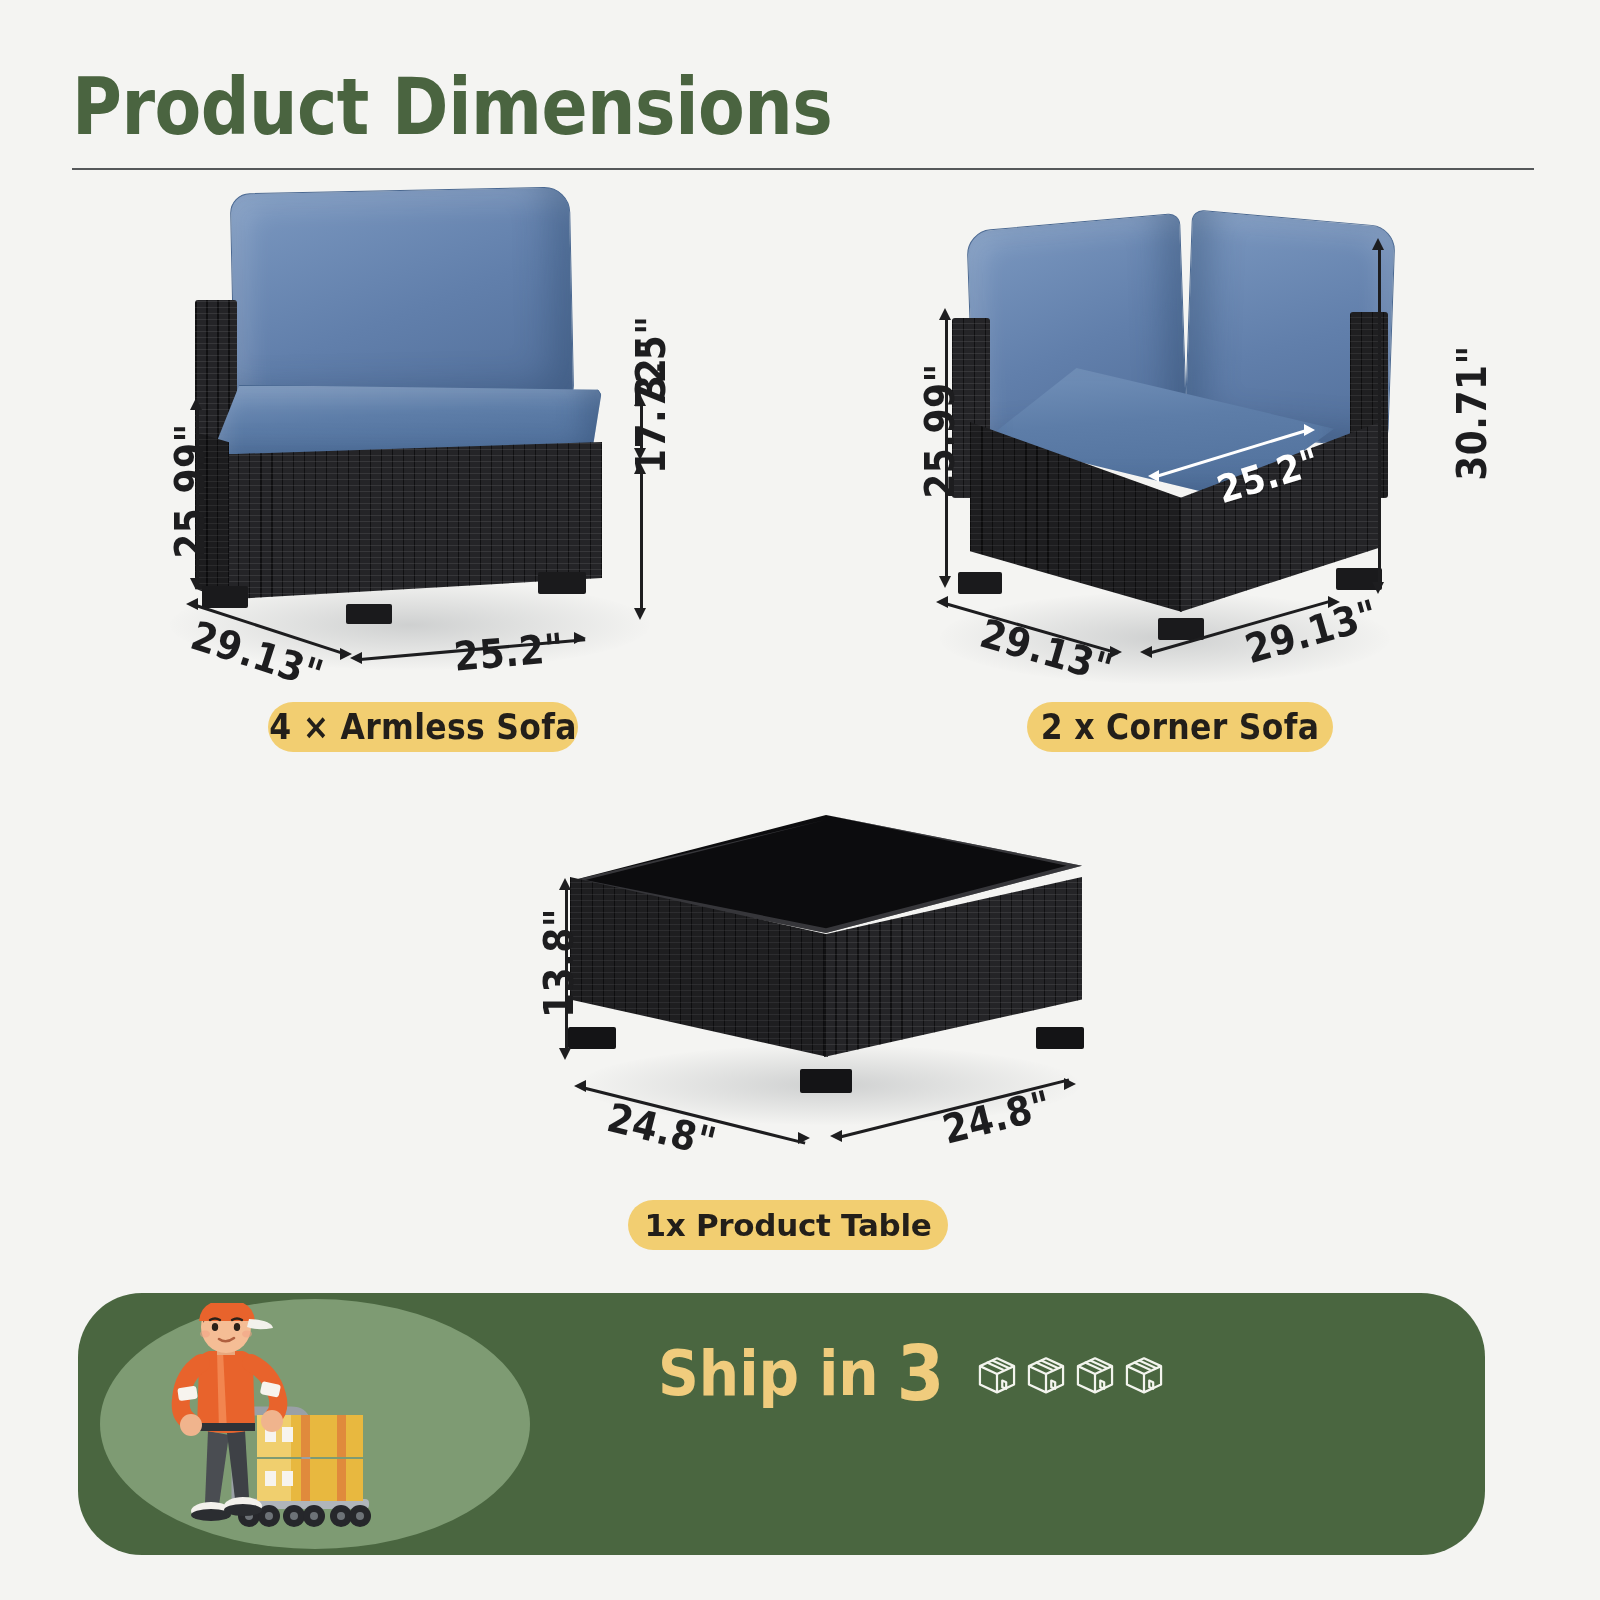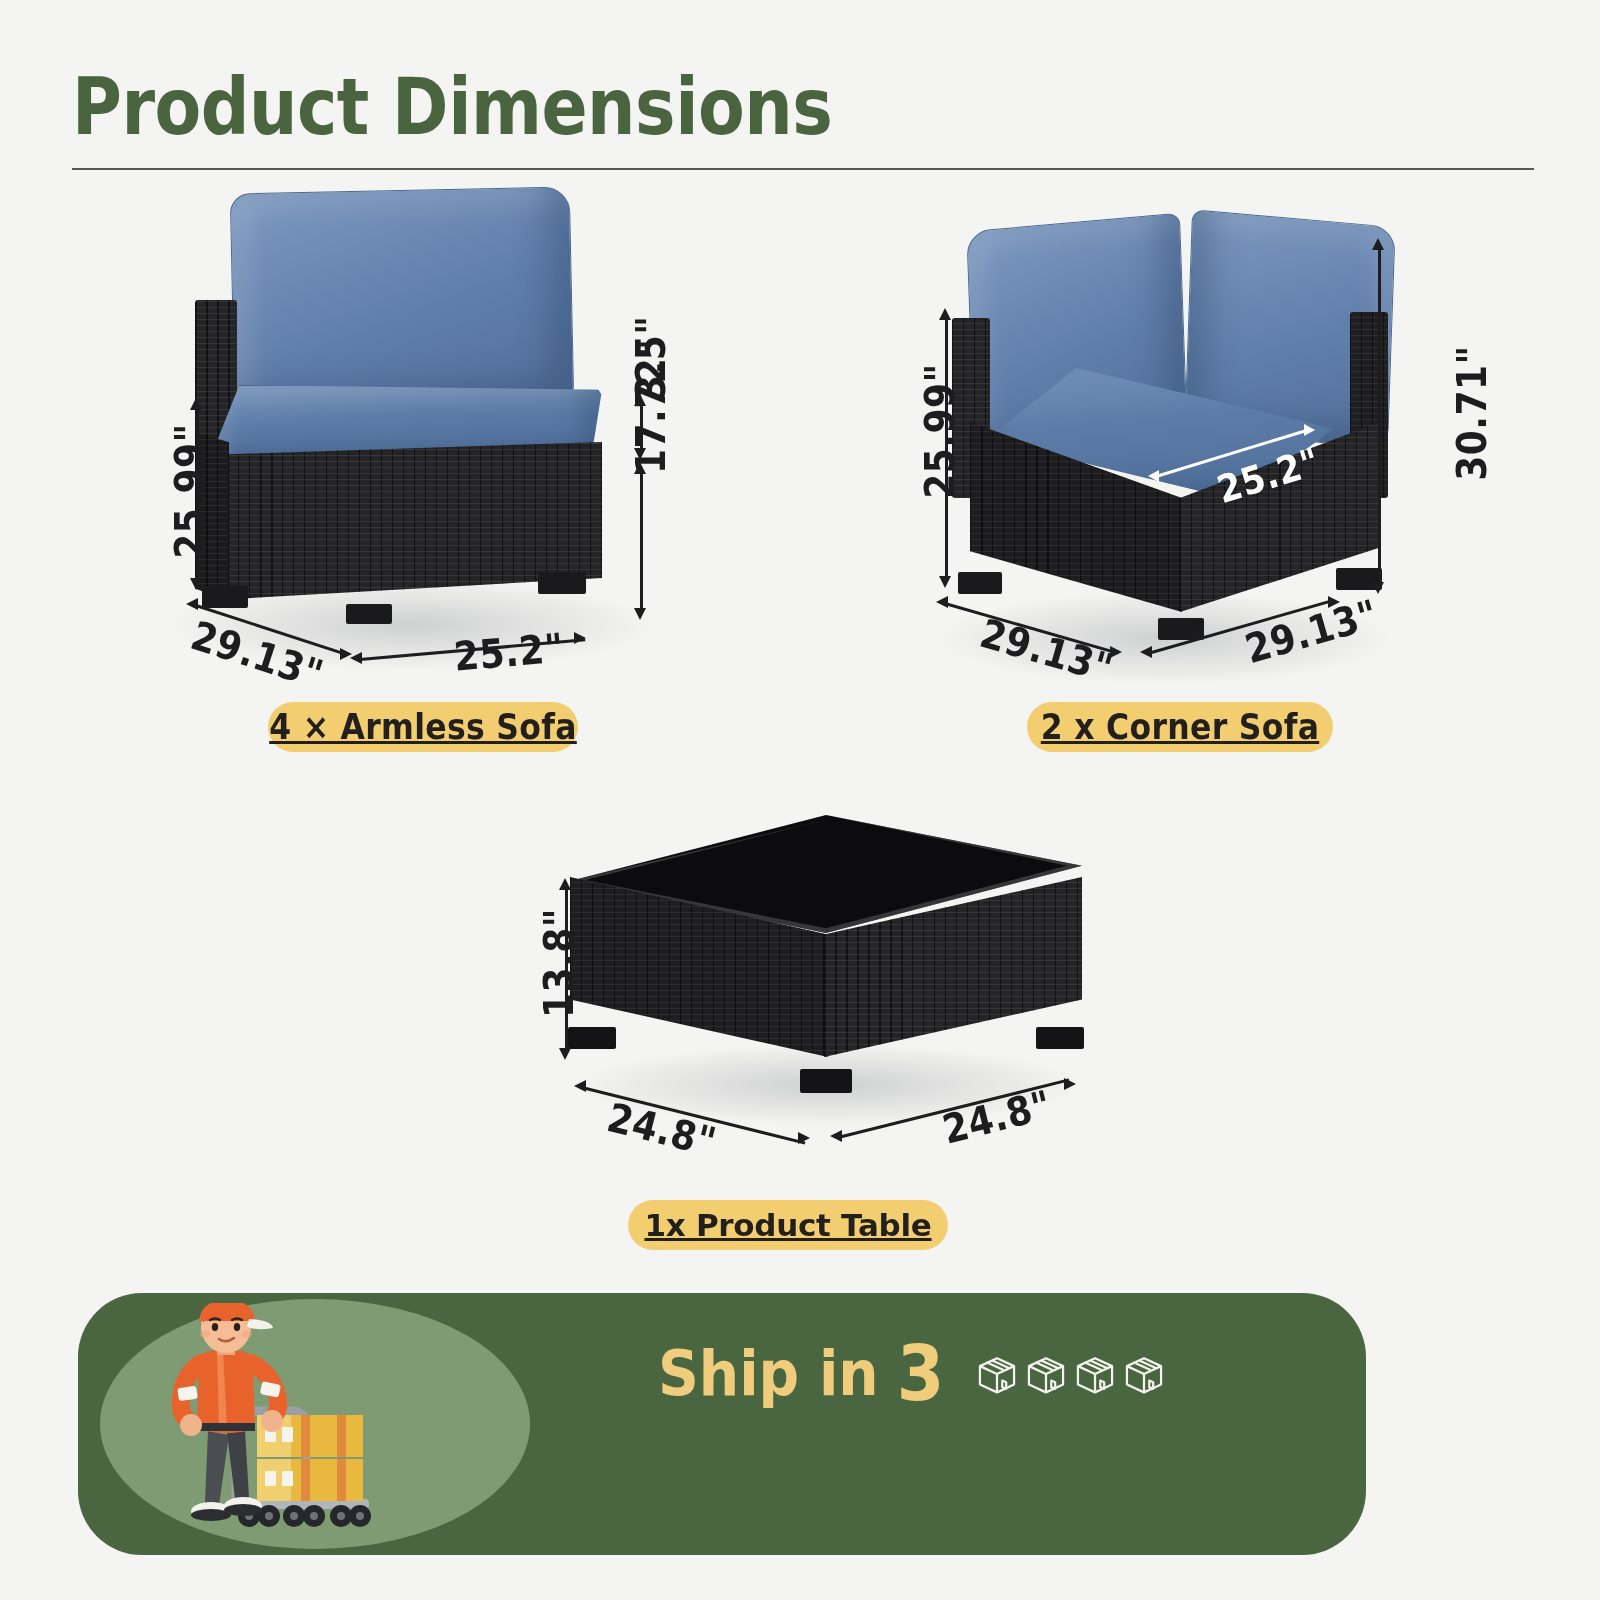--- a/index.html
+++ b/index.html
@@ -48,21 +48,20 @@
   .ah.wright { border-top: 6px solid transparent; border-bottom: 6px solid transparent; border-left: 11px solid #ffffff; }
 
   
   .badge {
     position: absolute;
     background: #f2ce71;
     border-radius: 40px;
     display: flex; align-items: center; justify-content: center;
     color: #231f1a;
     font-weight: bold;
-    text-decoration: underline;
   }
   .badge.cond {
     font-family: "Liberation Sans Narrow", "DejaVu Sans Condensed", "Liberation Sans", sans-serif;
     font-size: 35px; letter-spacing: 0.3px;
   }
   .badge.round {
     font-family: "DejaVu Sans", sans-serif;
     font-size: 31px; letter-spacing: -0.3px;
   }
 
@@ -84,21 +83,21 @@
   }
   .shadow-ell {
     position: absolute;
     background: radial-gradient(ellipse at center, rgba(120,125,130,.30) 0%, rgba(120,125,130,0) 72%);
     border-radius: 50%;
   }
 
   
   #ship-banner {
     position: absolute; left: 78px; top: 1293px;
-    width: 1288px; height: 262px;
+    width: 1407px; height: 262px;
     background: #4a6640;
     border-radius: 64px;
     overflow: hidden;
   }
   #ship-ellipse {
     position: absolute; left: 22px; top: 6px;
     width: 430px; height: 250px;
     background: #7e9b73;
     border-radius: 50%;
   }

